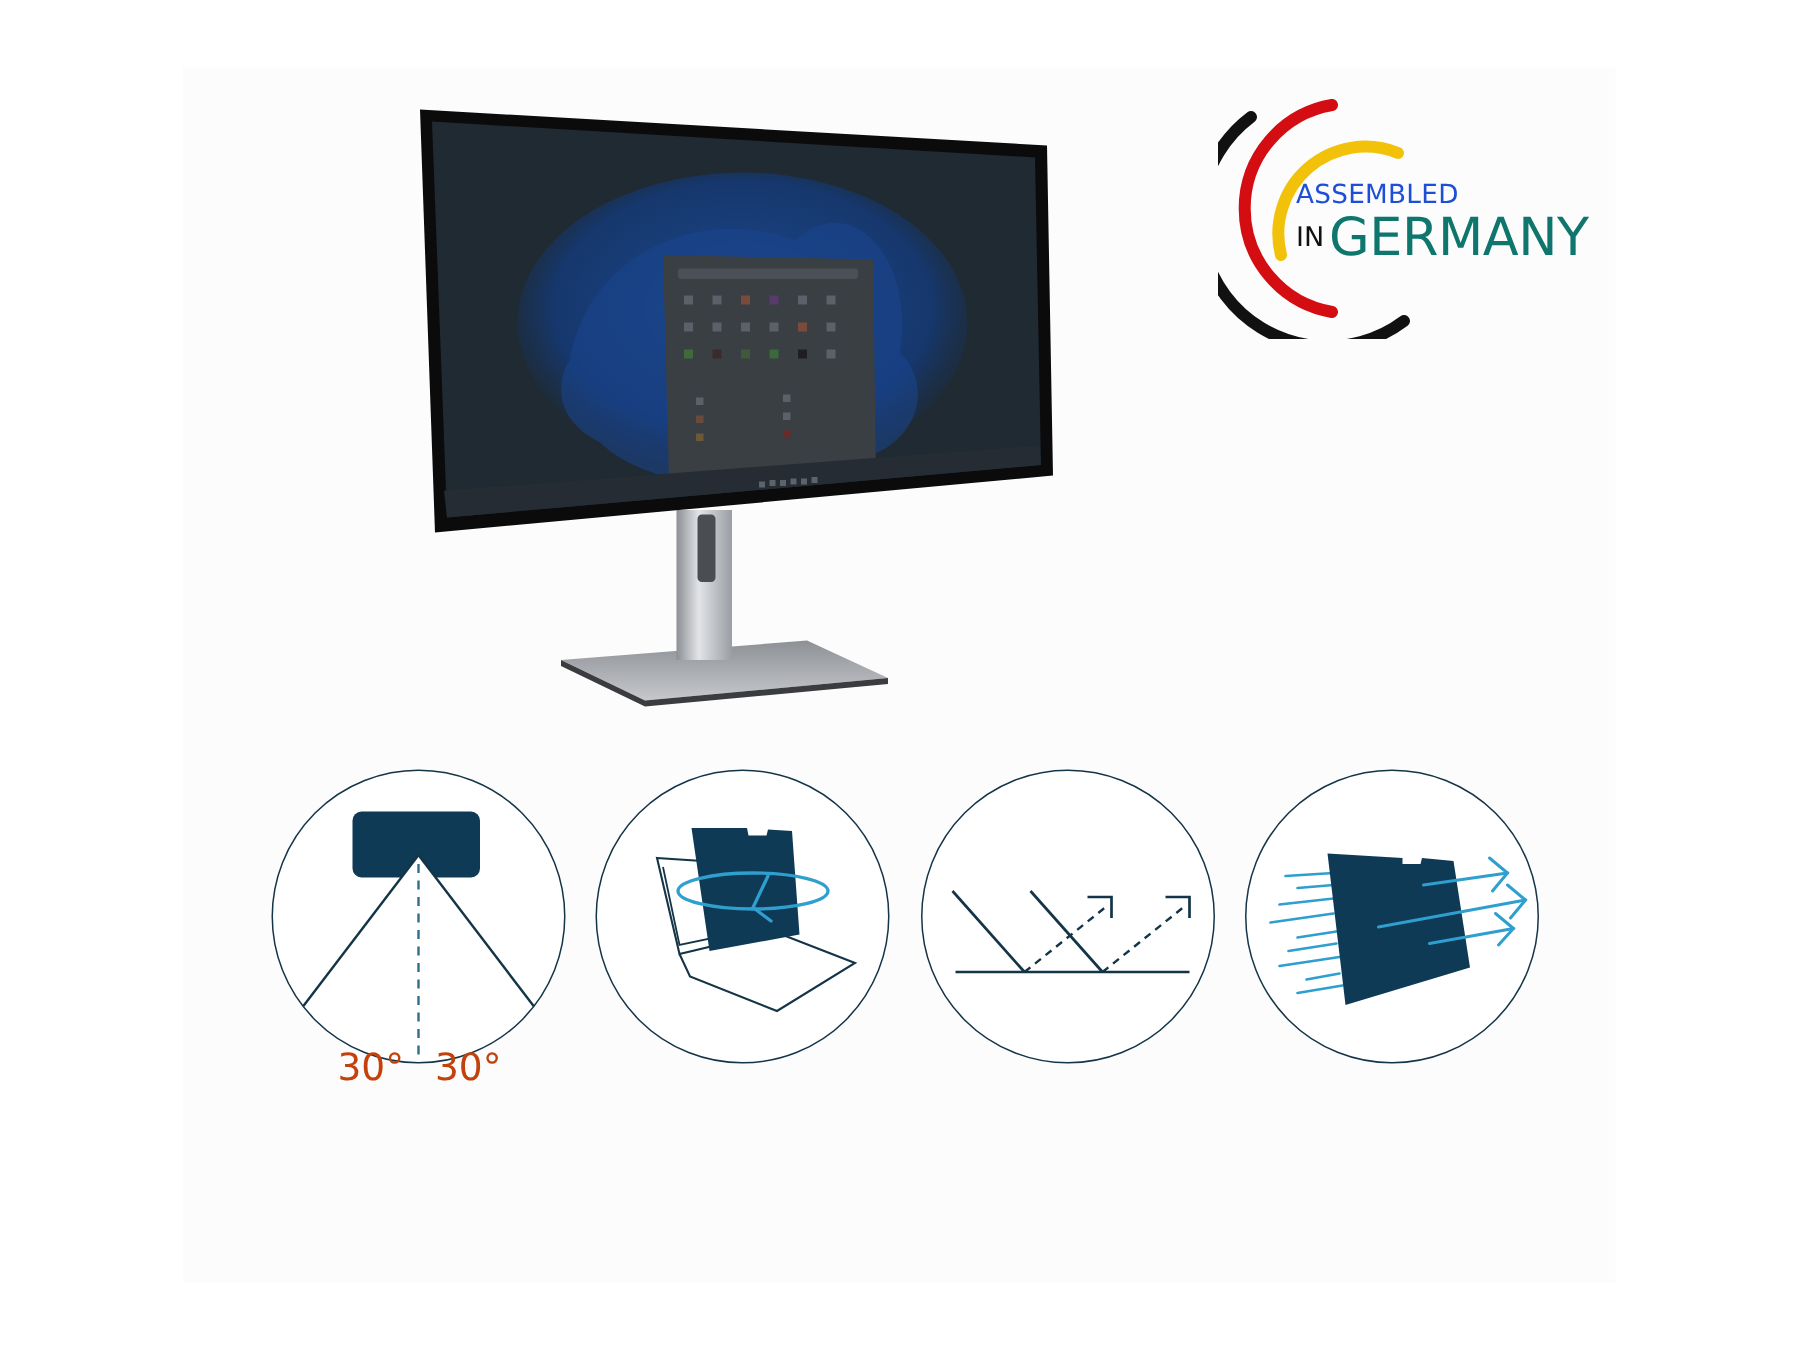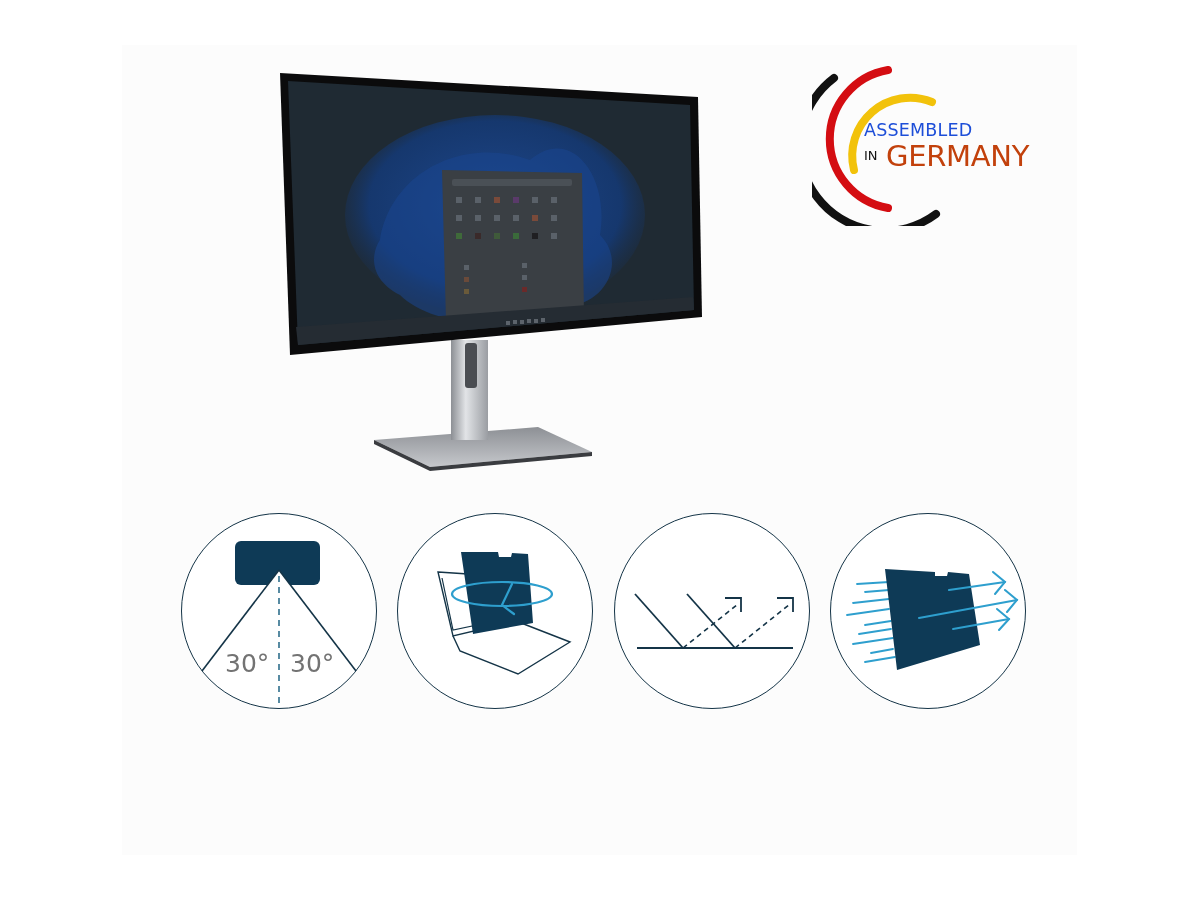--- a/index.html
+++ b/index.html
@@ -18,38 +18,38 @@
 
     
     .badge { position: absolute; left: 812px; top: 66px; width: 250px; height: 160px; }
     .badge-line1 {
       position: absolute; left: 864px; top: 120px;
       font-family: "DejaVu Sans", sans-serif; font-size: 17.5px; color: #1d4ed8;
       letter-spacing: 0.2px;
     }
     .badge-line2-in {
       position: absolute; left: 864px; top: 148px;
-      font-family: "DejaVu Sans", sans-serif; font-size: 13px; color: #111;
+      font-family: "DejaVu Sans", sans-serif; font-size: 18px; color: #111;
     }
     .badge-line2-germany {
       position: absolute; left: 886px; top: 139px;
-      font-family: "DejaVu Sans", sans-serif; font-size: 29px; color: #c2410c;
+      font-family: "DejaVu Sans", sans-serif; font-size: 35px; color: #0f766e;
       letter-spacing: -0.3px;
     }
 
     
     .feature {
       position: absolute; width: 196px; height: 196px;
       border: 1.6px solid #143447; border-radius: 50%;
       box-sizing: border-box; background: #ffffff;
     }
     .feature svg { position: absolute; left: 0; top: 0; }
     .angle-label {
       position: absolute; font-family: "DejaVu Sans", sans-serif;
-      font-size: 25px; color: #737373; line-height: 1;
+      font-size: 25px; color: #c2410c; line-height: 1; margin-top: 48px;
     }
   </style>
 </head>
 <body>
 
 <div class="panel"></div>
 
 <svg class="monitor-svg" width="440" height="420" viewBox="0 0 440 420">
   <defs>
     <linearGradient id="standG" x1="0" x2="1">

